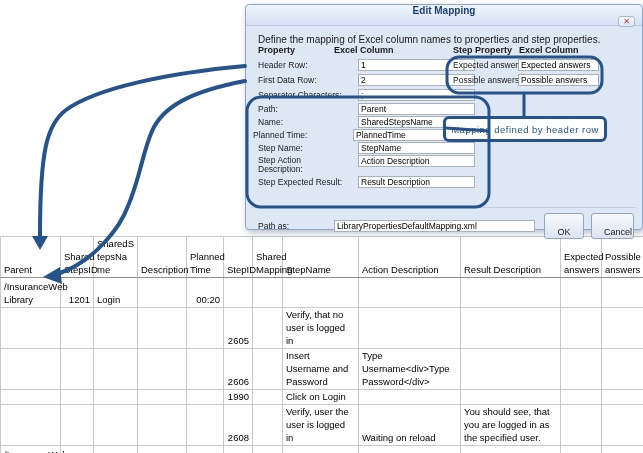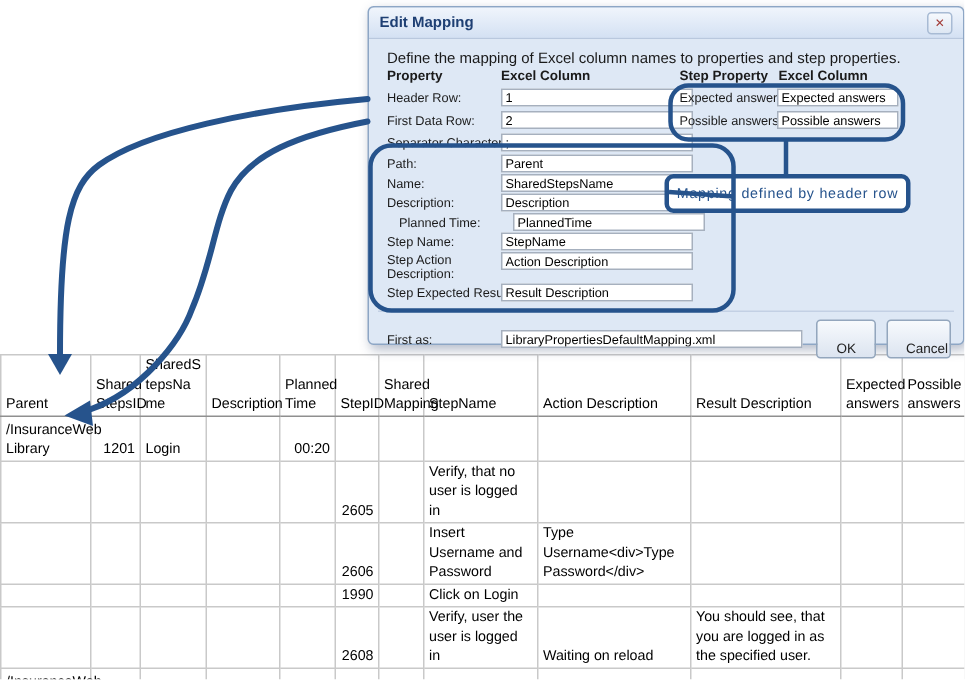--- a/index.html
+++ b/index.html
@@ -14,29 +14,29 @@
   .sheet thead th{border-bottom-color:#8f8f8f;}
   .sheet th.brk{word-break:break-all;}
   .sheet td.num{text-align:right;}
 
   
   .dlg{position:absolute;left:245px;top:4px;width:396px;height:224px;background:#dee8f5;
        border:1px solid #8da6c5;border-radius:4px;box-shadow:2px 3px 7px rgba(50,70,110,.35);
        font-size:9px;color:#1a1a1a;z-index:10;}
   .dlg-title{height:20px;display:flex;align-items:center;padding:0 7px;
        background:linear-gradient(#f0f5fc,#d4e1f3);border-bottom:1px solid #b9c8de;
-       border-radius:4px 4px 0 0;}
+       border-radius:4px 4px 0 0;flex-direction:column;}
   .dlg-title .t{font-weight:bold;color:#1e3f73;font-size:10px;}
   .closebtn{margin-left:auto;width:15px;height:13px;border:1px solid #a8bbd4;border-radius:3px;
        background:linear-gradient(#f6f9fd,#dde7f3);display:flex;align-items:center;
        justify-content:center;font-size:8px;color:#a23b36;cursor:pointer;}
   .desc{position:absolute;left:12px;top:29px;font-size:10px;white-space:nowrap;}
   .colhead{position:absolute;font-weight:bold;font-size:9px;white-space:nowrap;}
   .fields{position:absolute;left:12px;top:54px;width:212px;}
-  .frow{display:flex;align-items:flex-start;}
+  .frow{display:flex;align-items:flex-start;gap:24px;}
   .frow .lbl{flex:0 0 76px;width:76px;white-space:nowrap;padding-top:1px;font-size:8.5px;}
   .frow.tall .lbl{white-space:normal;line-height:9px;}
   .frow input, .srow input, .saverow input{height:12px;border:1px solid #a6b0be;background:#fff;
        font-size:8.5px;padding:0 2px;font-family:"Liberation Sans",sans-serif;box-sizing:border-box;}
   .frow input{width:128px;}
   .sfields{position:absolute;left:207px;top:54px;}
   .srow{display:flex;height:15px;align-items:flex-start;}
   .srow .lbl{flex:0 0 65px;width:65px;white-space:nowrap;padding-top:1px;font-size:8.5px;}
   .srow input{width:81px;}
   .dlg-sep{position:absolute;left:6px;right:6px;top:202px;border-top:1px solid #c3d0e4;}
@@ -210,24 +210,20 @@
           <input type="text" value=";" style="">
         </div>
         <div class="frow" style="height: 13px;">
           <span class="lbl">Path:</span>
           <input type="text" value="Parent" style="">
         </div>
         <div class="frow" style="height: 13px;">
           <span class="lbl">Name:</span>
           <input type="text" value="SharedStepsName" style="">
         </div>
-        <div class="frow" style="height: 13px;">
-          <span class="lbl">Description:</span>
-          <input type="text" value="Description" style="">
-        </div>
         <div class="frow" style="height: 13px; justify-content: flex-end;">
           <span class="lbl">Planned Time:</span>
           <input type="text" value="PlannedTime" style="">
         </div>
         <div class="frow" style="height: 13px;">
           <span class="lbl">Step Name:</span>
           <input type="text" value="StepName" style="">
         </div>
         <div class="frow tall" style="height: 21px;">
           <span class="lbl">Step Action Description:</span>
@@ -244,21 +240,21 @@
           <input type="text" value="Expected answers" style="">
         </div>
         <div class="srow">
           <span class="lbl">Possible answers:</span>
           <input type="text" value="Possible answers" style="">
         </div>
       </div>
 
     <div class="dlg-sep"></div>
     <div class="saverow">
-      <span class="lbl">First as:</span>
+      <span class="lbl">Path as:</span>
       <input type="text" value="LibraryPropertiesDefaultMapping.xml" style="">
       <button class="btn ok">OK</button>
       <button class="btn cancel">Cancel</button>
     </div>
   </div>
 
   <div class="callout">Mapping defined by header row</div>
 
   <svg class="anno" viewBox="0 0 643 453">
     <g stroke="#26538c" fill="none" stroke-width="3">

